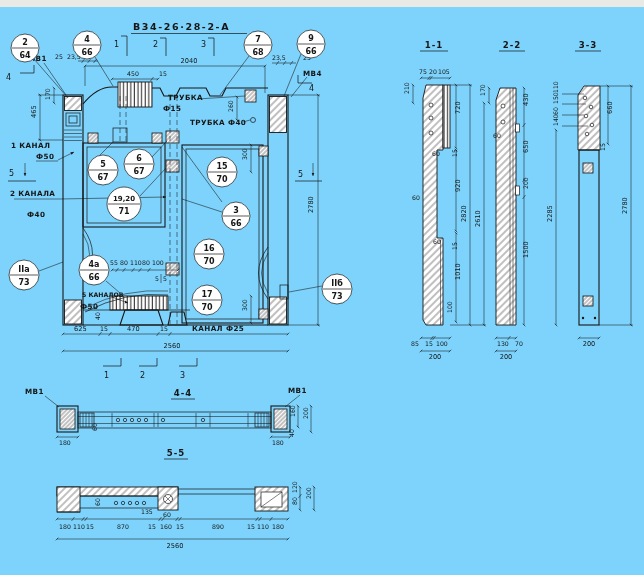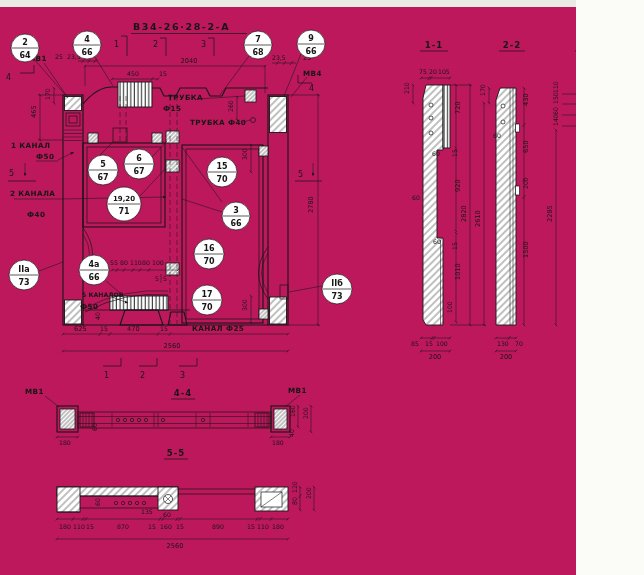--- a/index.html
+++ b/index.html
@@ -1,16 +1,16 @@
 <!DOCTYPE html>
 <html><head>
 <meta charset="utf-8">
 <style>
   html,body{margin:0;padding:0;background:#fbfbf8;}
-  #stage{position:relative;width:576px;height:575px;background:#be185d;overflow:hidden;}
+  #stage{position:relative;width:644px;height:575px;background:#7dd3fc;overflow:hidden;}
   svg{display:block;}
   svg text{font-family:"DejaVu Sans",sans-serif;fill:#161616;}.t6{font-size:6.2px}.t65{font-size:6.6px}.t8{font-size:8px}
   .lab{font-size:7.2px;font-weight:bold;letter-spacing:.4px}
   .bal{font-size:8px;text-anchor:middle;font-weight:bold}
   .bals{font-size:7px;text-anchor:middle;font-weight:bold}
   .ttl{font-size:9.5px;font-weight:bold;letter-spacing:1.6px}
   .sct{font-size:8.6px;font-weight:bold;letter-spacing:1px;text-anchor:middle}
   .mid{text-anchor:middle}
   .o{fill:none;stroke:#161616;stroke-width:1.1}
   .o2{fill:none;stroke:#161616;stroke-width:0.7}

